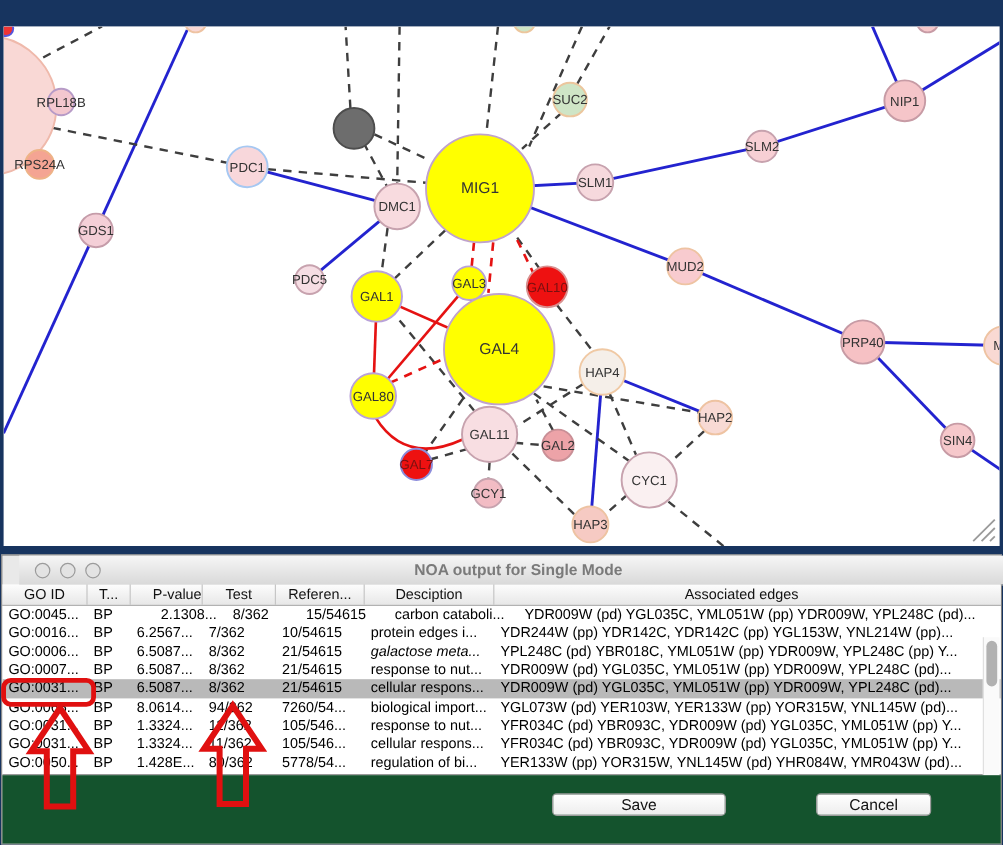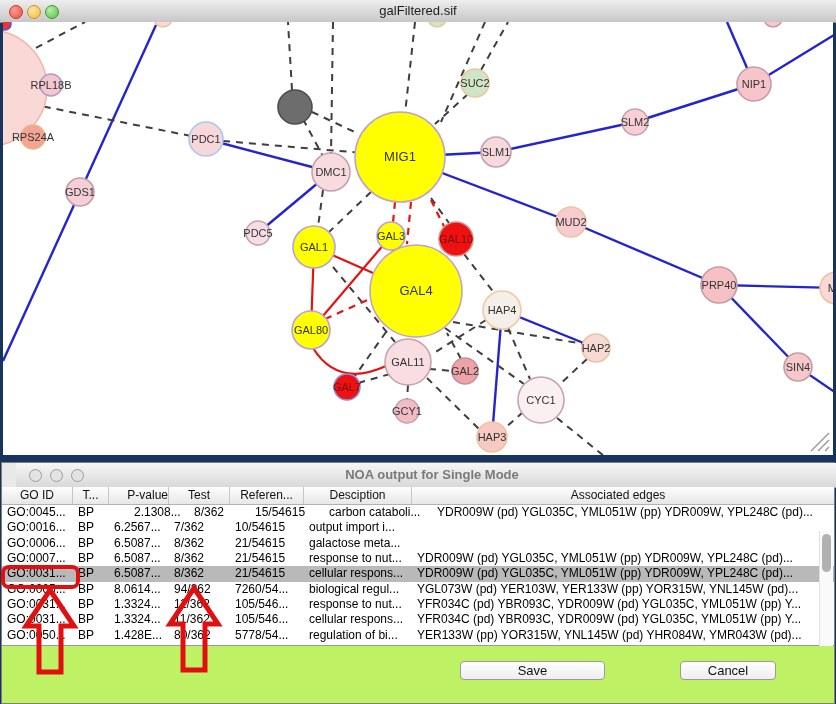--- a/index.html
+++ b/index.html
@@ -32,42 +32,36 @@
   .th:last-child{border-right:none;}
   .tbody{position:absolute;left:0;top:42px;width:100%;height:141px;background:#ffffff;
     border-bottom:1px solid #9a9a9a;box-sizing:border-box;overflow:hidden;}
   .tr{display:flex;height:15.33px;line-height:15.4px;}
   .tr.sel{background:#b9b9b9;}
   .td{font-size:12px;color:#000;padding-left:5px;box-sizing:border-box;overflow:hidden;
     white-space:nowrap;flex:0 0 auto;}
   .scrollbar{position:absolute;right:1px;top:1px;width:13px;height:138px;background:#fafafa;
     border-left:1px solid #e0e0e0;}
   .thumb{position:absolute;left:2px;top:3px;width:9px;height:38px;border-radius:5px;background:#b1b1b1;}
-  .footer{position:absolute;left:0;top:183px;width:100%;height:57px;background:#bef264;}
+  .footer{position:absolute;left:0;top:183px;width:100%;height:57px;background:#14532d;}
   .btn{position:absolute;top:15px;height:19px;border:1px solid #9b9b9b;border-radius:4px;
     background:linear-gradient(#ffffff,#ededed);font-size:13px;color:#111;
     font-family:"Liberation Sans",sans-serif;box-shadow:0 1px 0 rgba(255,255,255,.7) inset;}
   .btn.save{left:458px;width:145px;}
   .btn.cancel{left:678px;width:96px;}
   
   .overlay{position:absolute;left:0;top:0;pointer-events:none;}
   .grip{position:absolute;pointer-events:auto;}
 </style>
 </head>
 <body>
 
 <div class="stage">
 
   <section class="win-net">
-    <div class="titlebar">
-      <span class="light red"></span>
-      <span class="light yellow"></span>
-      <span class="light green"></span>
-      <div class="title">galFiltered.sif</div>
-    </div>
     <div class="canvas">
       <svg id="net" width="830" height="433">
           <line x1="153" y1="3" x2="0" y2="339" stroke="#2323cf" stroke-width="2.4"></line>
           <line x1="203" y1="117" x2="328" y2="150" stroke="#2323cf" stroke-width="2.4"></line>
           <line x1="328" y1="150" x2="255" y2="211" stroke="#2323cf" stroke-width="2.4"></line>
           <line x1="397" y1="135" x2="493" y2="130" stroke="#2323cf" stroke-width="2.4"></line>
           <line x1="493" y1="130" x2="632" y2="100" stroke="#2323cf" stroke-width="2.4"></line>
           <line x1="632" y1="100" x2="751" y2="62" stroke="#2323cf" stroke-width="2.4"></line>
           <line x1="751" y1="62" x2="836" y2="10" stroke="#2323cf" stroke-width="2.4"></line>
           <line x1="751" y1="62" x2="724" y2="0" stroke="#2323cf" stroke-width="2.4"></line>
@@ -216,29 +210,31 @@
           <div class="td" style="width: 74px;">15/54615</div>
           <div class="td" style="width: 108px;">carbon cataboli...</div>
           <div class="td" style="width: 412px;">YDR009W (pd) YGL035C, YML051W (pp) YDR009W, YPL248C (pd)...</div>
         </div>
         <div class="tr">
           <div class="td" style="width: 71px;">GO:0016...</div>
           <div class="td" style="width: 36px;">BP</div>
           <div class="td" style="width: 60px;">6.2567...</div>
           <div class="td" style="width: 61px;">7/362</div>
           <div class="td" style="width: 74px;">10/54615</div>
-          <div class="td" style="width: 108px;">output import i...</div>
+          <div class="td" style="width: 108px;">protein edges i...</div>
+          <div class="td" style="width: 412px;">YDR244W (pp) YDR142C, YDR142C (pp) YGL153W, YNL214W (pp)...</div>
         </div>
         <div class="tr">
           <div class="td" style="width: 71px;">GO:0006...</div>
           <div class="td" style="width: 36px;">BP</div>
           <div class="td" style="width: 60px;">6.5087...</div>
           <div class="td" style="width: 61px;">8/362</div>
           <div class="td" style="width: 74px;">21/54615</div>
-          <div class="td" style="width: 108px;">galactose meta...</div>
+          <div class="td" style="width: 108px; font-style: italic;">galactose meta...</div>
+          <div class="td" style="width: 412px;">YPL248C (pd) YBR018C, YML051W (pp) YDR009W, YPL248C (pp) Y...</div>
         </div>
         <div class="tr">
           <div class="td" style="width: 71px;">GO:0007...</div>
           <div class="td" style="width: 36px;">BP</div>
           <div class="td" style="width: 60px;">6.5087...</div>
           <div class="td" style="width: 61px;">8/362</div>
           <div class="td" style="width: 74px;">21/54615</div>
           <div class="td" style="width: 108px;">response to nut...</div>
           <div class="td" style="width: 412px;">YDR009W (pd) YGL035C, YML051W (pp) YDR009W, YPL248C (pd)...</div>
         </div>
@@ -250,21 +246,21 @@
           <div class="td" style="width: 74px;">21/54615</div>
           <div class="td" style="width: 108px;">cellular respons...</div>
           <div class="td" style="width: 412px;">YDR009W (pd) YGL035C, YML051W (pp) YDR009W, YPL248C (pd)...</div>
         </div>
         <div class="tr">
           <div class="td" style="width: 71px;">GO:0065...</div>
           <div class="td" style="width: 36px;">BP</div>
           <div class="td" style="width: 60px;">8.0614...</div>
           <div class="td" style="width: 61px;">94/362</div>
           <div class="td" style="width: 74px;">7260/54...</div>
-          <div class="td" style="width: 108px;">biological regul...</div>
+          <div class="td" style="width: 108px;">biological import...</div>
           <div class="td" style="width: 412px;">YGL073W (pd) YER103W, YER133W (pp) YOR315W, YNL145W (pd)...</div>
         </div>
         <div class="tr">
           <div class="td" style="width: 71px;">GO:0031...</div>
           <div class="td" style="width: 36px;">BP</div>
           <div class="td" style="width: 60px;">1.3324...</div>
           <div class="td" style="width: 61px;">11/362</div>
           <div class="td" style="width: 74px;">105/546...</div>
           <div class="td" style="width: 108px;">response to nut...</div>
           <div class="td" style="width: 412px;">YFR034C (pd) YBR093C, YDR009W (pd) YGL035C, YML051W (pp) Y...</div>

